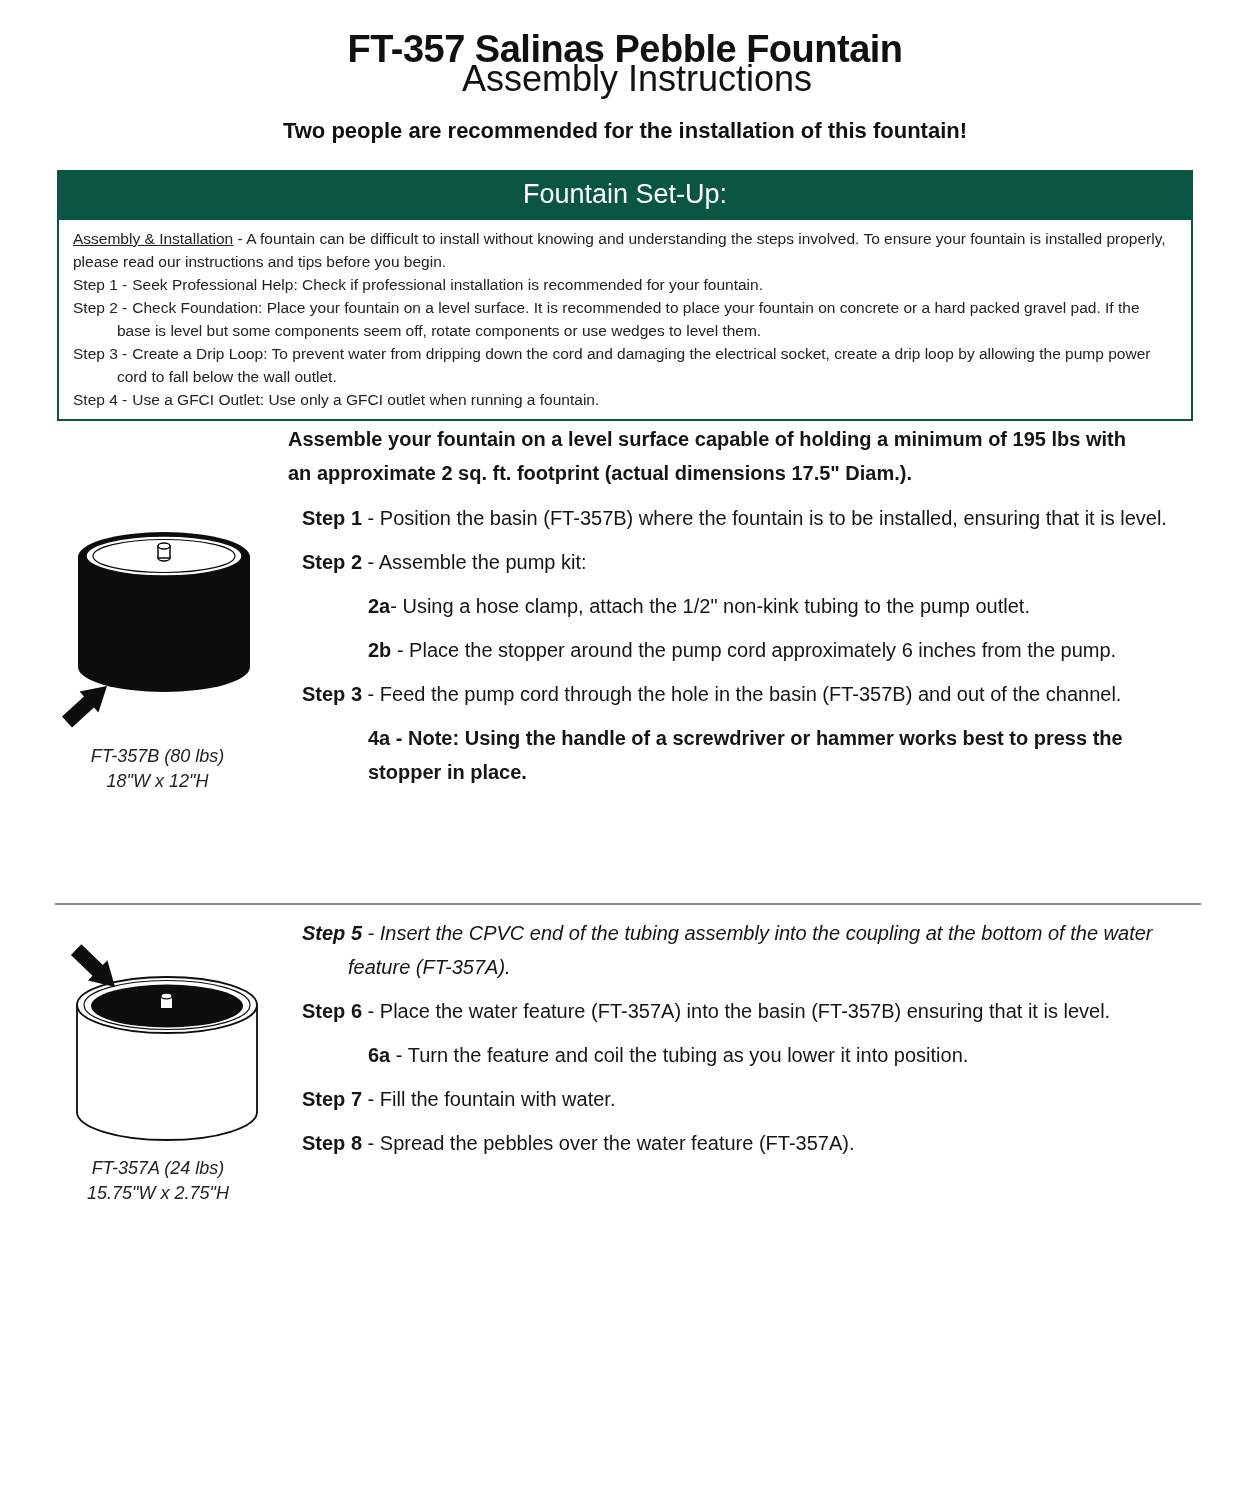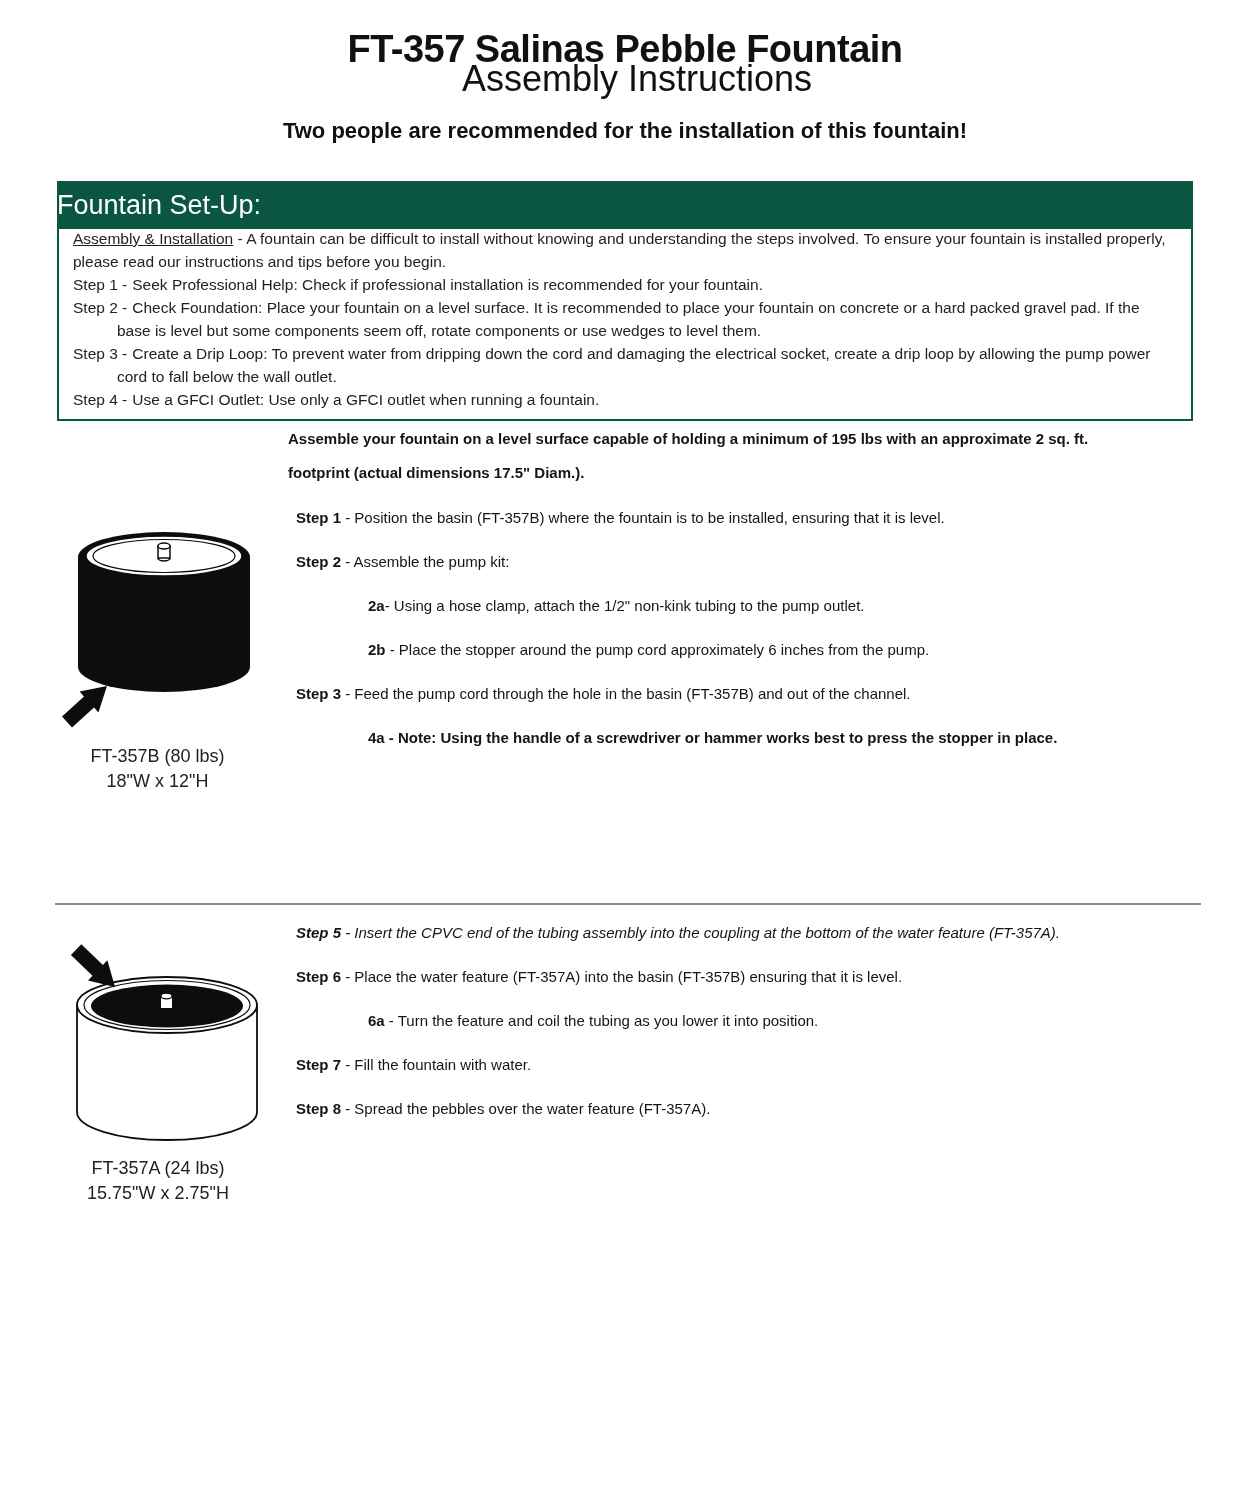--- a/index.html
+++ b/index.html
@@ -16,45 +16,45 @@
     position:absolute; top:58px; left:12px; width:100%;
     font-size:36px; font-weight:normal;
   }
   .notice {
     position:absolute; top:118px; left:0; width:100%;
     font-size:22px; font-weight:bold; 
   }
   .setup-bar {
     position:absolute; left:57px; top:170px; width:1136px; height:48px;
     background:var(--green,#0a5643); color:#ffffff; box-sizing:border-box;
-    font-size:27px; line-height:48px; text-align:left;margin-top:11px;
+    font-size:27px; line-height:48px; text-align:center;
   }
   .setup-box {
     position:absolute; left:57px; top:218px; width:1136px; min-height:188px;
     box-sizing:border-box; border:2px solid var(--green,#0a5643);
     padding:7px 14px 8px; font-size:15.5px; line-height:23px; color:#222;
   }
   .setup-box p { margin:0; }
   .b { font-weight:normal; }
   .u { text-decoration:underline; }
   .bstep { margin-left:37px; padding-left:44px; text-indent:-44px; }
   .bstep .blabel { margin-left:5px; }
-  .part { position:absolute; left:288px; width:940px; font-size:15px; line-height:34px; color:#151515; }
+  .part { position:absolute; left:288px; width:940px; font-size:20px; line-height:34px; color:#151515; }
   .part1 { top:422px; }
   .part2 { top:916px; }
   .intro { font-weight:bold; margin:0 0 11px; max-width:845px; }
-  .mstep { margin:0 8px 10px; padding-left:46px; text-indent:-46px; }
+  .mstep { margin:0 14px 10px; padding-left:46px; text-indent:-46px; }
   .mstep .num { font-weight:bold; }
   .sub { margin-left:80px; padding-left:0; text-indent:0; }
   .wrap5 { max-width:900px;font-style:italic; }
   .w4a { max-width:800px; font-weight:bold; }
   .figure { position:absolute; text-align:center; }
   .fig-basin { left:60px; top:520px; width:195px; }
   .fig-feature { left:52px; top:938px; width:212px; }
-  .fig-label { font-size:18px; line-height:25px; color:#222; margin-top:0; }
+  .fig-label { font-size:18px; line-height:25px; color:#222; margin-top:0;font-style:italic; }
   .divider {
     position:absolute; left:55px; top:903px; width:1146px; height:2px;
     background:#8c8c8c;
   }
   svg { display:block; }
 </style>
 </head>
 <body>
 
 <div class="page-title center">FT-357 Salinas Pebble Fountain</div>

